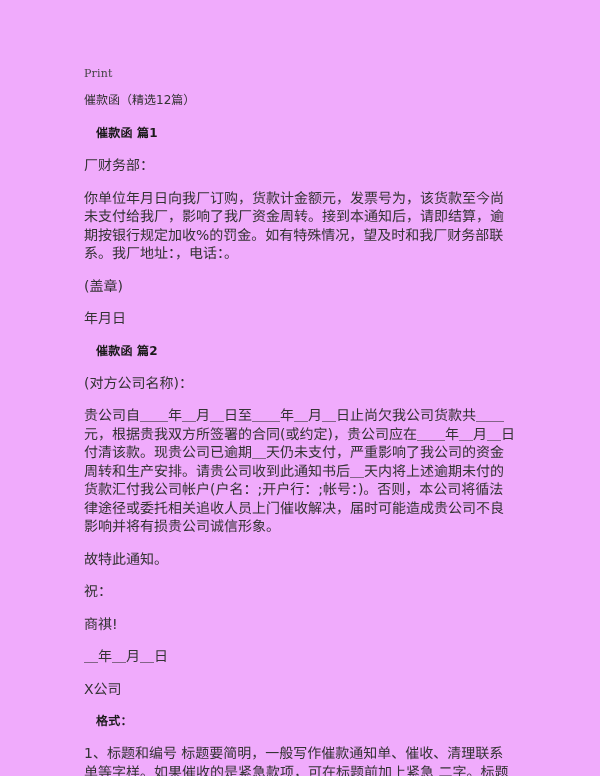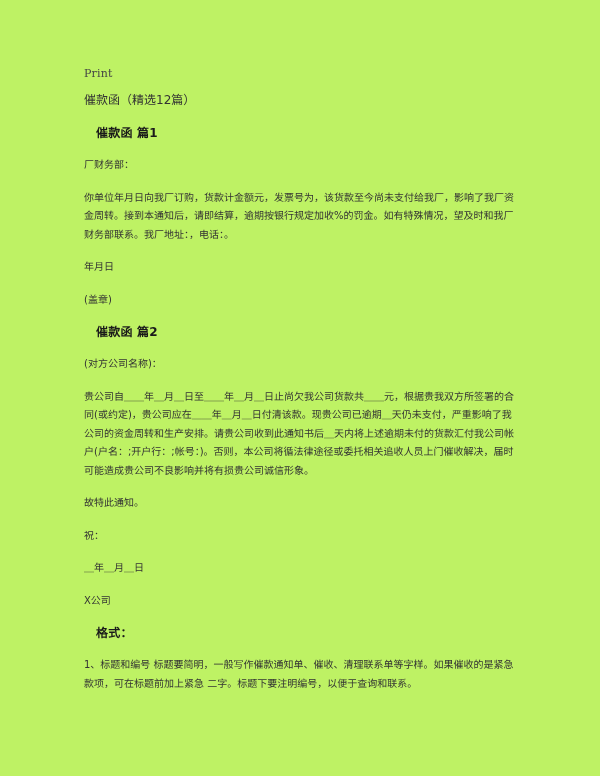--- a/index.html
+++ b/index.html
@@ -14,21 +14,21 @@
     overflow: hidden;
     font-family: "DejaVu Sans", "Liberation Sans", sans-serif;
     color: #333333;
     -webkit-font-smoothing: antialiased;
   }
 
   .page {
     position: relative;
     width: 600px;
     height: 776px;
-    background: #bef264;
+    background: #f0abfc;
     box-sizing: border-box;
   }
 
   
   .print-link {
     position: absolute;
     left: 84px;
     top: 67px;
     font-family: "DejaVu Serif", "Liberation Serif", serif;
     font-size: 11px;
@@ -67,21 +67,21 @@
   .section-heading {
     font-size: 12px;
     line-height: 18px;
     font-weight: bold;
     color: #1a1a1a;
     margin: 0 0 14px 12px;
     letter-spacing: 0.2px;
   }
 
   .para {
-    font-size: 10px;
+    font-size: 14px;
     line-height: 18.5px;
     color: #333333;
     margin: 0 0 14px 0;
     text-align: left;
     word-break: break-all;
     white-space: normal;
   }
 
   .para:last-child {
     margin-bottom: 0;
@@ -95,28 +95,29 @@
   <a class="print-link" href="#">Print</a>
 
   <div class="doc">
 
 
     <p class="subtitle">催款函（精选12篇）</p>
 
     <h2 class="section-heading">催款函 篇1</h2>
     <p class="para">厂财务部：</p>
     <p class="para">你单位年月日向我厂订购，货款计金额元，发票号为，该货款至今尚未支付给我厂，影响了我厂资金周转。接到本通知后，请即结算，逾期按银行规定加收%的罚金。如有特殊情况，望及时和我厂财务部联系。我厂地址：，电话：。</p>
+    <p class="para">(盖章)</p>
     <p class="para">年月日</p>
-    <p class="para">(盖章)</p>
 
     <h2 class="section-heading">催款函 篇2</h2>
     <p class="para">(对方公司名称)：</p>
     <p class="para">贵公司自＿＿年＿月＿日至＿＿年＿月＿日止尚欠我公司货款共＿＿元，根据贵我双方所签署的合同(或约定)，贵公司应在＿＿年＿月＿日付清该款。现贵公司已逾期＿天仍未支付，严重影响了我公司的资金周转和生产安排。请贵公司收到此通知书后＿天内将上述逾期未付的货款汇付我公司帐户(户名：;开户行：;帐号：)。否则，本公司将循法律途径或委托相关追收人员上门催收解决，届时可能造成贵公司不良影响并将有损贵公司诚信形象。</p>
     <p class="para">故特此通知。</p>
     <p class="para">祝：</p>
+    <p class="para">商祺!</p>
     <p class="para">＿年＿月＿日</p>
     <p class="para">X公司</p>
 
     <h2 class="section-heading">格式：</h2>
     <p class="para">1、标题和编号 标题要简明，一般写作催款通知单、催收、清理联系单等字样。如果催收的是紧急款项，可在标题前加上紧急 二字。标题下要注明编号，以便于查询和联系。</p>
 
   </div>
 </div>
 
 </body></html>

